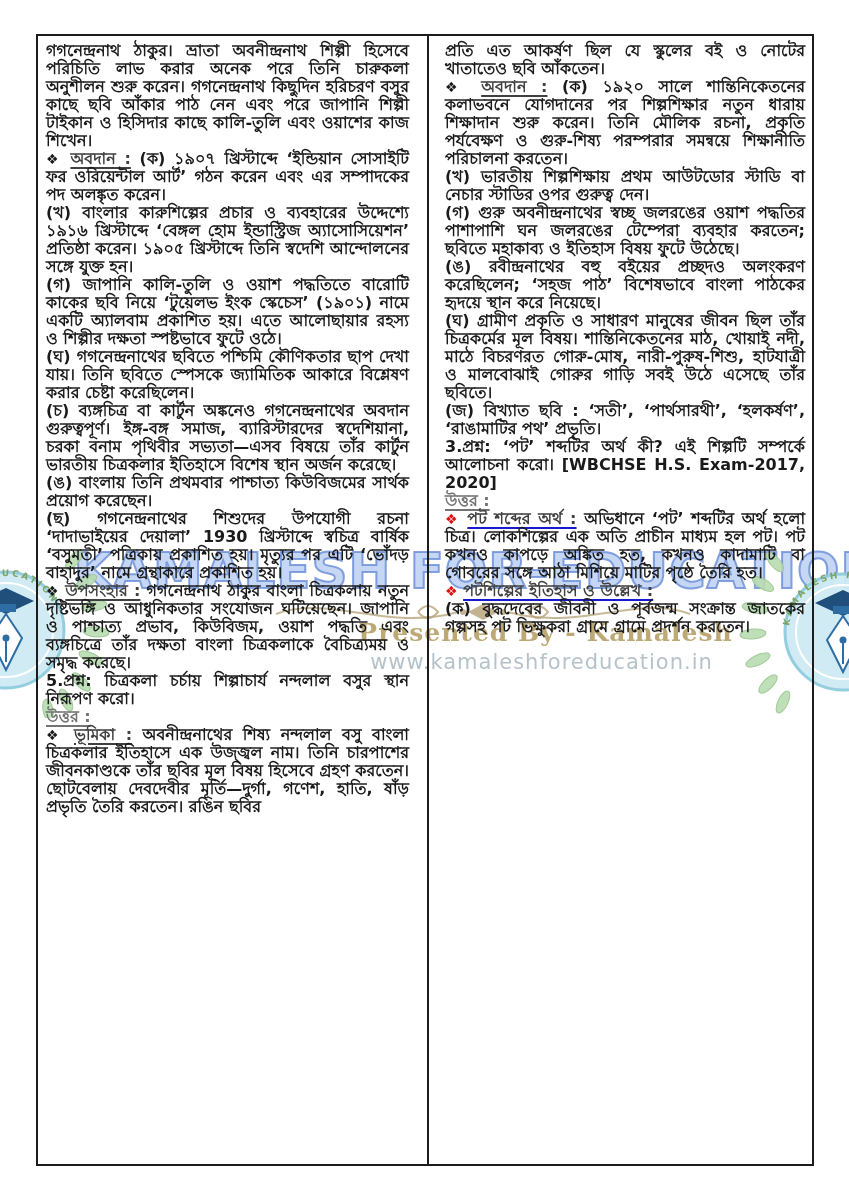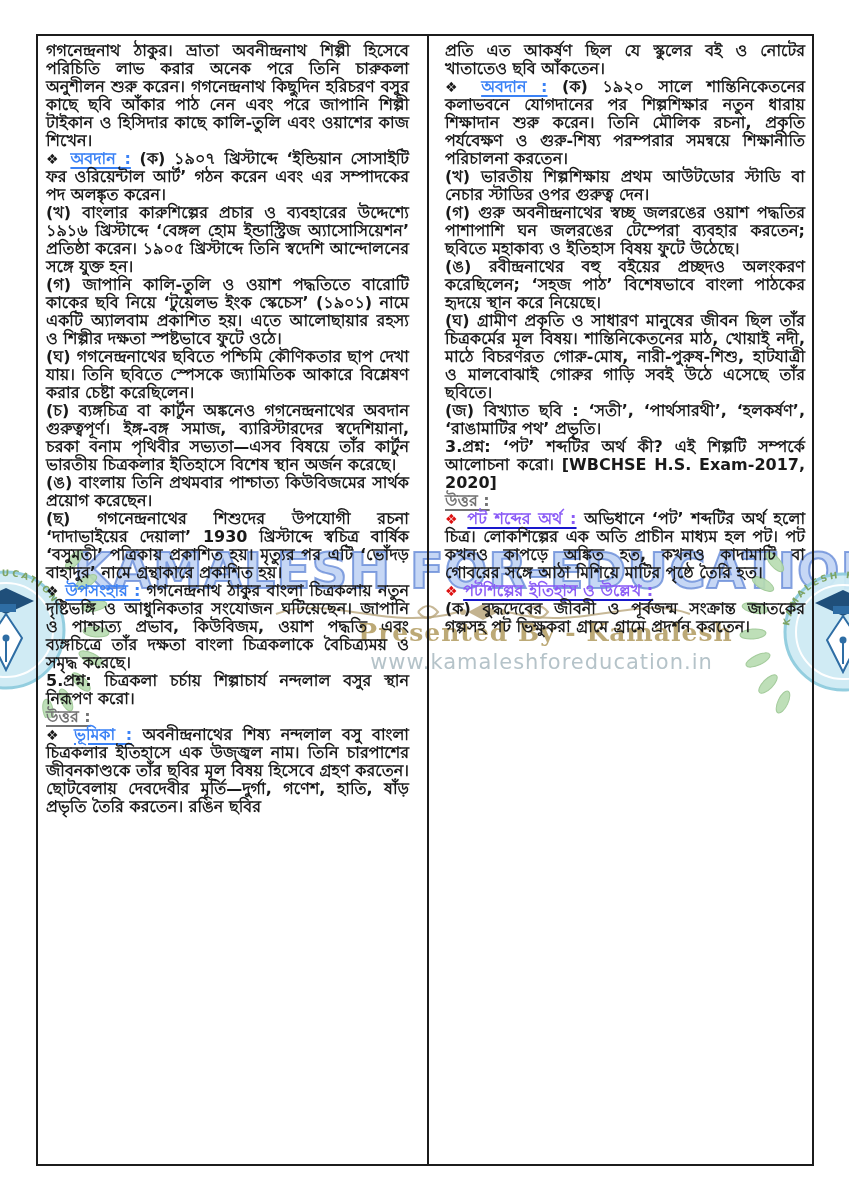--- a/index.html
+++ b/index.html
@@ -9,23 +9,23 @@
          border:2px solid #1c1c1c;z-index:2;}
   .divider{position:absolute;left:427px;top:34px;height:1130px;width:0;
            border-left:2px solid #1c1c1c;z-index:2;}
   .col{position:absolute;top:42px;z-index:3;}
   .col-left{left:46px;width:363px;}
   .col-right{left:445px;width:360px;}
   p.para{margin:0;font-size:16px;line-height:18px;text-align:justify;
          color:#1a1a1a;font-weight:600;}
   .diamond{color:#1a1a1a;font-size:14px;}
   .diamond.red{color:#dd1111;}
-  .h-blue{color:#3b82f6;text-decoration:underline;text-underline-offset:3px;
+  .h-blue{color:#404040;text-decoration:underline;text-underline-offset:3px;
           text-decoration-thickness:1.5px;font-weight:700;}
-  .h-red{color:#8b5cf6;text-decoration:underline;text-decoration-color:#1818cc;
+  .h-red{color:#404040;text-decoration:underline;text-decoration-color:#1818cc;
          text-underline-offset:3px;text-decoration-thickness:1.5px;font-weight:700;}
   .q{color:#dd1111;font-weight:700;}
   .q-l{margin-top:36px;}
   .q-r{margin-top:34px;}
   .ans{color:#737373;font-weight:700;text-decoration:underline;
        text-underline-offset:3px;text-decoration-thickness:1.5px;}
   
   .wm{position:absolute;left:0;top:0;width:849px;height:1200px;z-index:1;pointer-events:none;}
   .wm-title{position:absolute;top:542px;left:54px;width:849px;text-align:center;
             font-size:50px;font-weight:800;letter-spacing:1px;white-space:nowrap;

